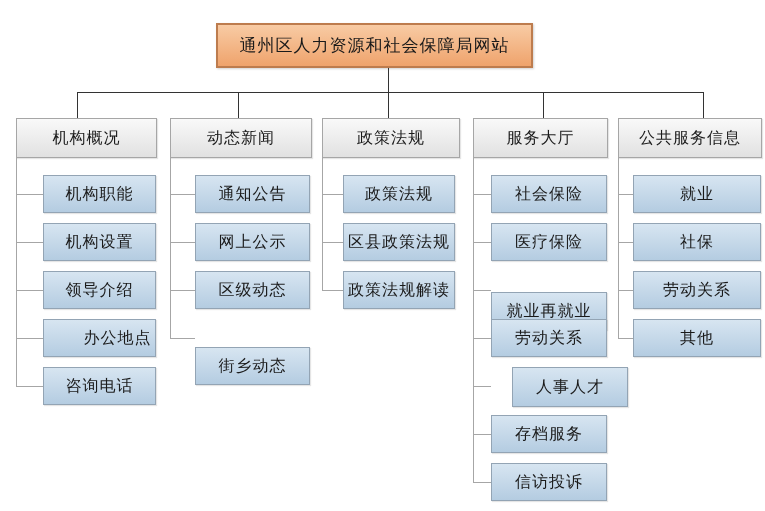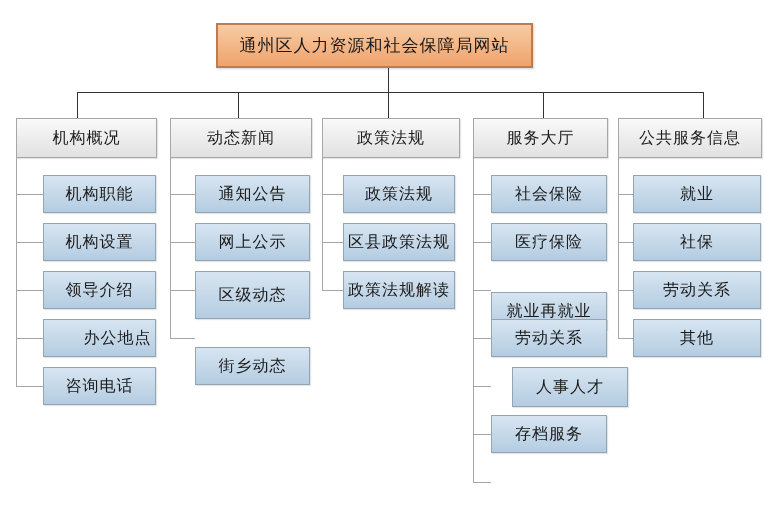--- a/index.html
+++ b/index.html
@@ -70,21 +70,21 @@
     <div class="hline" style="left: 16px; top: 386px; width: 27px; background: rgb(166, 166, 166);"></div>
     <div class="node node-child" style="left: 43px; top: 367px; width: 113px; height: 38px; background: linear-gradient(rgb(215, 229, 241), rgb(180, 204, 225)); border-color: rgb(147, 164, 180);">咨询电话</div>
     <div class="vline" style="left: 238px; top: 92px; height: 26px; background: rgb(51, 51, 51);"></div>
     <div class="node node-header" style="left: 170px; top: 118px; width: 142px; height: 40px; background: linear-gradient(rgb(249, 249, 249), rgb(225, 225, 225)); border-color: rgb(166, 166, 166);">动态新闻</div>
     <div class="vline" style="left: 170px; top: 158px; height: 180px; background: rgb(166, 166, 166);"></div>
     <div class="hline" style="left: 170px; top: 194px; width: 25px; background: rgb(166, 166, 166);"></div>
     <div class="node node-child" style="left: 195px; top: 175px; width: 115px; height: 38px; background: linear-gradient(rgb(215, 229, 241), rgb(180, 204, 225)); border-color: rgb(147, 164, 180);">通知公告</div>
     <div class="hline" style="left: 170px; top: 242px; width: 25px; background: rgb(166, 166, 166);"></div>
     <div class="node node-child" style="left: 195px; top: 223px; width: 115px; height: 38px; background: linear-gradient(rgb(215, 229, 241), rgb(180, 204, 225)); border-color: rgb(147, 164, 180);">网上公示</div>
     <div class="hline" style="left: 170px; top: 290px; width: 25px; background: rgb(166, 166, 166);"></div>
-    <div class="node node-child" style="left: 195px; top: 271px; width: 115px; height: 48px; background: linear-gradient(rgb(215, 229, 241), rgb(180, 204, 225)); border-color: rgb(147, 164, 180);">区级动态</div>
+    <div class="node node-child" style="left: 195px; top: 271px; width: 115px; height: 38px; background: linear-gradient(rgb(215, 229, 241), rgb(180, 204, 225)); border-color: rgb(147, 164, 180);">区级动态</div>
     <div class="hline" style="left: 170px; top: 338px; width: 25px; background: rgb(166, 166, 166);"></div>
     <div class="node node-child" style="left: 195px; top: 319px; width: 115px; height: 38px; background: linear-gradient(rgb(215, 229, 241), rgb(180, 204, 225)); border-color: rgb(147, 164, 180); margin-top: 28px;">街乡动态</div>
     <div class="vline" style="left: 388px; top: 92px; height: 26px; background: rgb(51, 51, 51);"></div>
     <div class="node node-header" style="left: 322px; top: 118px; width: 138px; height: 40px; background: linear-gradient(rgb(249, 249, 249), rgb(225, 225, 225)); border-color: rgb(166, 166, 166);">政策法规</div>
     <div class="vline" style="left: 322px; top: 158px; height: 132px; background: rgb(166, 166, 166);"></div>
     <div class="hline" style="left: 322px; top: 194px; width: 21px; background: rgb(166, 166, 166);"></div>
     <div class="node node-child" style="left: 343px; top: 175px; width: 112px; height: 38px; background: linear-gradient(rgb(215, 229, 241), rgb(180, 204, 225)); border-color: rgb(147, 164, 180);">政策法规</div>
     <div class="hline" style="left: 322px; top: 242px; width: 21px; background: rgb(166, 166, 166);"></div>
     <div class="node node-child" style="left: 343px; top: 223px; width: 112px; height: 38px; background: linear-gradient(rgb(215, 229, 241), rgb(180, 204, 225)); border-color: rgb(147, 164, 180);">区县政策法规</div>
     <div class="hline" style="left: 322px; top: 290px; width: 21px; background: rgb(166, 166, 166);"></div>
@@ -98,20 +98,21 @@
     <div class="node node-child" style="left: 491px; top: 223px; width: 116px; height: 38px; background: linear-gradient(rgb(215, 229, 241), rgb(180, 204, 225)); border-color: rgb(147, 164, 180);">医疗保险</div>
     <div class="hline" style="left: 473px; top: 290px; width: 18px; background: rgb(166, 166, 166);"></div>
     <div class="node node-child" style="left: 491px; top: 271px; width: 116px; height: 38px; background: linear-gradient(rgb(215, 229, 241), rgb(180, 204, 225)); border-color: rgb(147, 164, 180); margin-top: 21px;">就业再就业</div>
     <div class="hline" style="left: 473px; top: 338px; width: 18px; background: rgb(166, 166, 166);"></div>
     <div class="node node-child" style="left: 491px; top: 319px; width: 116px; height: 38px; background: linear-gradient(rgb(215, 229, 241), rgb(180, 204, 225)); border-color: rgb(147, 164, 180);">劳动关系</div>
     <div class="hline" style="left: 473px; top: 386px; width: 18px; background: rgb(166, 166, 166);"></div>
     <div class="node node-child" style="left: 512px; top: 367px; width: 116px; height: 40px; background: linear-gradient(rgb(215, 229, 241), rgb(180, 204, 225)); border-color: rgb(147, 164, 180);">人事人才</div>
     <div class="hline" style="left: 473px; top: 434px; width: 18px; background: rgb(166, 166, 166);"></div>
     <div class="node node-child" style="left: 491px; top: 415px; width: 116px; height: 38px; background: linear-gradient(rgb(215, 229, 241), rgb(180, 204, 225)); border-color: rgb(147, 164, 180);">存档服务</div>
     <div class="hline" style="left: 473px; top: 482px; width: 18px; background: rgb(166, 166, 166);"></div>
+    <div class="node node-child" style="left: 491px; top: 463px; width: 116px; height: 38px; background: linear-gradient(rgb(215, 229, 241), rgb(180, 204, 225)); border-color: rgb(147, 164, 180);">信访投诉</div>
     <div class="vline" style="left: 703px; top: 92px; height: 26px; background: rgb(51, 51, 51);"></div>
     <div class="node node-header" style="left: 618px; top: 118px; width: 144px; height: 40px; background: linear-gradient(rgb(249, 249, 249), rgb(225, 225, 225)); border-color: rgb(166, 166, 166);">公共服务信息</div>
     <div class="vline" style="left: 618px; top: 158px; height: 180px; background: rgb(166, 166, 166);"></div>
     <div class="hline" style="left: 618px; top: 194px; width: 15px; background: rgb(166, 166, 166);"></div>
     <div class="node node-child" style="left: 633px; top: 175px; width: 128px; height: 38px; background: linear-gradient(rgb(215, 229, 241), rgb(180, 204, 225)); border-color: rgb(147, 164, 180);">就业</div>
     <div class="hline" style="left: 618px; top: 242px; width: 15px; background: rgb(166, 166, 166);"></div>
     <div class="node node-child" style="left: 633px; top: 223px; width: 128px; height: 38px; background: linear-gradient(rgb(215, 229, 241), rgb(180, 204, 225)); border-color: rgb(147, 164, 180);">社保</div>
     <div class="hline" style="left: 618px; top: 290px; width: 15px; background: rgb(166, 166, 166);"></div>
     <div class="node node-child" style="left: 633px; top: 271px; width: 128px; height: 38px; background: linear-gradient(rgb(215, 229, 241), rgb(180, 204, 225)); border-color: rgb(147, 164, 180);">劳动关系</div>
     <div class="hline" style="left: 618px; top: 338px; width: 15px; background: rgb(166, 166, 166);"></div>

